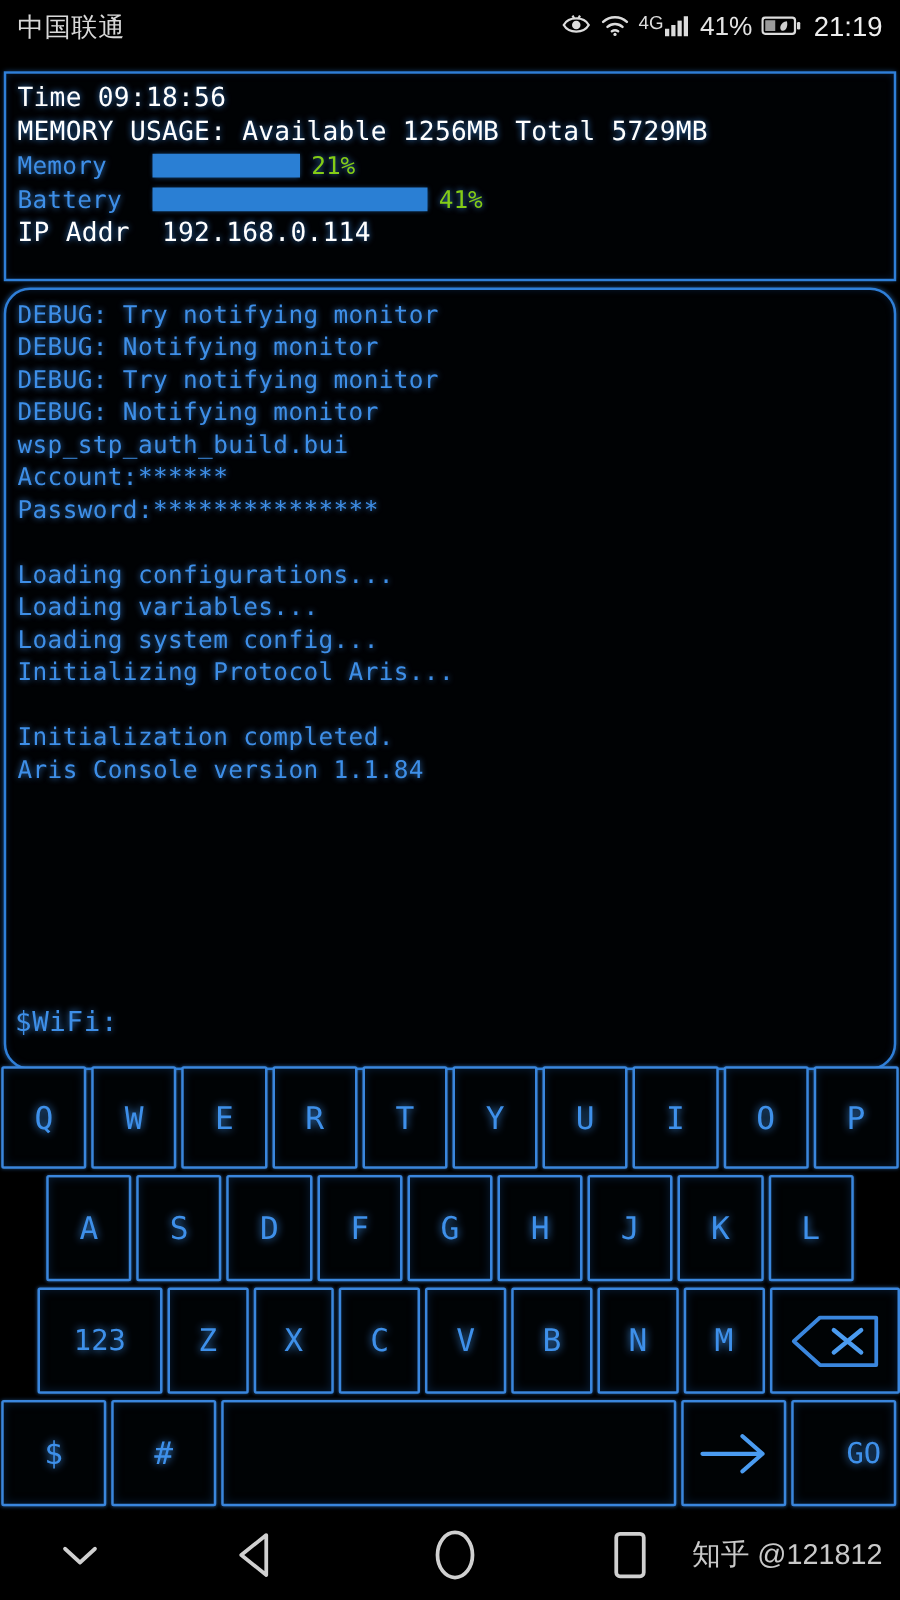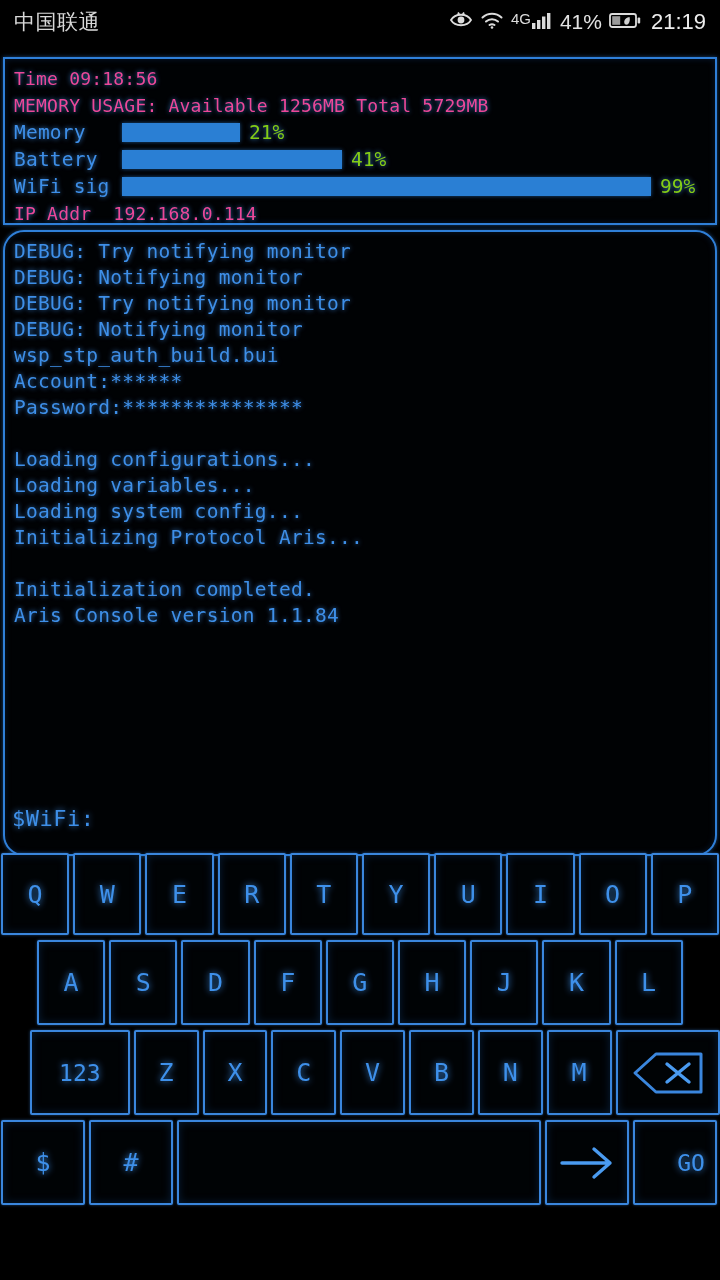--- a/index.html
+++ b/index.html
@@ -29,21 +29,21 @@
   .panel{
     position:absolute;
     border:2px solid #2f7fd8;
     background:#000204;
     box-shadow:0 0 4px rgba(47,127,216,.55), inset 0 0 6px rgba(20,70,130,.35);
   }
 
   
   #stats{ left:3px; top:57px; width:714px; height:168px; padding:6px 9px 0 9px; }
   .stat-line{
-    color:#ec4899; font-size:18px; line-height:27px; white-space:pre;
+    color:#ffffff; font-size:21px; line-height:27px; white-space:pre;
     text-shadow:0 0 5px rgba(62,143,232,.85);
     letter-spacing:.2px;
   }
   .bar-row{ display:flex; align-items:center; height:27px; }
   .bar-label{
     color:#3e8fe8; font-size:19.5px; white-space:pre; width:108px;
     text-shadow:0 0 5px rgba(62,143,232,.85); letter-spacing:.2px;
   }
   .bar-track{ position:relative; height:19px; flex:0 0 auto; }
   .bar-fill{
@@ -160,27 +160,20 @@
     </div>
 
     <div class="bar-row">
       <span class="bar-label">Battery</span>
       <span class="bar-track">
         <span class="bar-fill" id="fill1" style="width: 220px; background: rgb(42, 127, 212);"></span>
       </span>
       <span class="bar-pct">41%</span>
     </div>
 
-    <div class="bar-row">
-      <span class="bar-label">WiFi sig</span>
-      <span class="bar-track">
-        <span class="bar-fill" id="fill2" style="width: 529px; background: rgb(42, 127, 212);"></span>
-      </span>
-      <span class="bar-pct">99%</span>
-    </div>
 
     <div class="stat-line"><span>IP Addr</span><span>  </span><span>192.168.0.114</span></div>
   </div>
 
   <div class="panel" id="terminal">
       <div class="term-line">DEBUG: Try notifying monitor</div>
       <div class="term-line">DEBUG: Notifying monitor</div>
       <div class="term-line">DEBUG: Try notifying monitor</div>
       <div class="term-line">DEBUG: Notifying monitor</div>
       <div class="term-line">wsp_stp_auth_build.bui</div>
@@ -306,14 +299,37 @@
           <svg width="62" height="40" viewBox="0 0 62 40">
             <path d="M6 20 L54 20 M38 6 L54 20 L38 34" fill="none" stroke="#4a9bf0" stroke-width="3.4" stroke-linecap="round" stroke-linejoin="round"></path>
           </svg>
         </div>
         <div class="key small" style="width: 84px; height: 85px; margin-left: 4px; padding-left: 32px;">
           <span>GO</span>
         </div>
       </div>
   </div>
 
+  <div id="navbar">
+    <div class="nav-btn" style="width:120px;margin-left:4px;">
+      <svg width="38" height="24" viewBox="0 0 38 24">
+          <path d="M7 7 L19 18 L31 7" fill="none" stroke="#d0d0d0" stroke-width="3" stroke-linecap="round" stroke-linejoin="round"></path>
+        </svg>
+    </div>
+    <div class="nav-btn" style="width:160px;">
+      <svg width="34" height="38" viewBox="0 0 34 38">
+          <path d="M26 3 L6 19 L26 35 Z" fill="none" stroke="#d0d0d0" stroke-width="3" stroke-linejoin="round"></path>
+        </svg>
+    </div>
+    <div class="nav-btn" style="width:160px;">
+      <svg width="40" height="44" viewBox="0 0 40 44">
+          <ellipse cx="20" cy="22" rx="14" ry="18" fill="none" stroke="#d0d0d0" stroke-width="3"></ellipse>
+        </svg>
+    </div>
+    <div class="nav-btn" style="width:120px;">
+      <svg width="34" height="40" viewBox="0 0 34 40">
+          <rect x="6" y="3" width="22" height="34" rx="3" fill="none" stroke="#d0d0d0" stroke-width="3"></rect>
+        </svg>
+    </div>
+    <div class="watermark">知乎 @121812</div>
+  </div>
 
 </div>
 
 </body></html>

